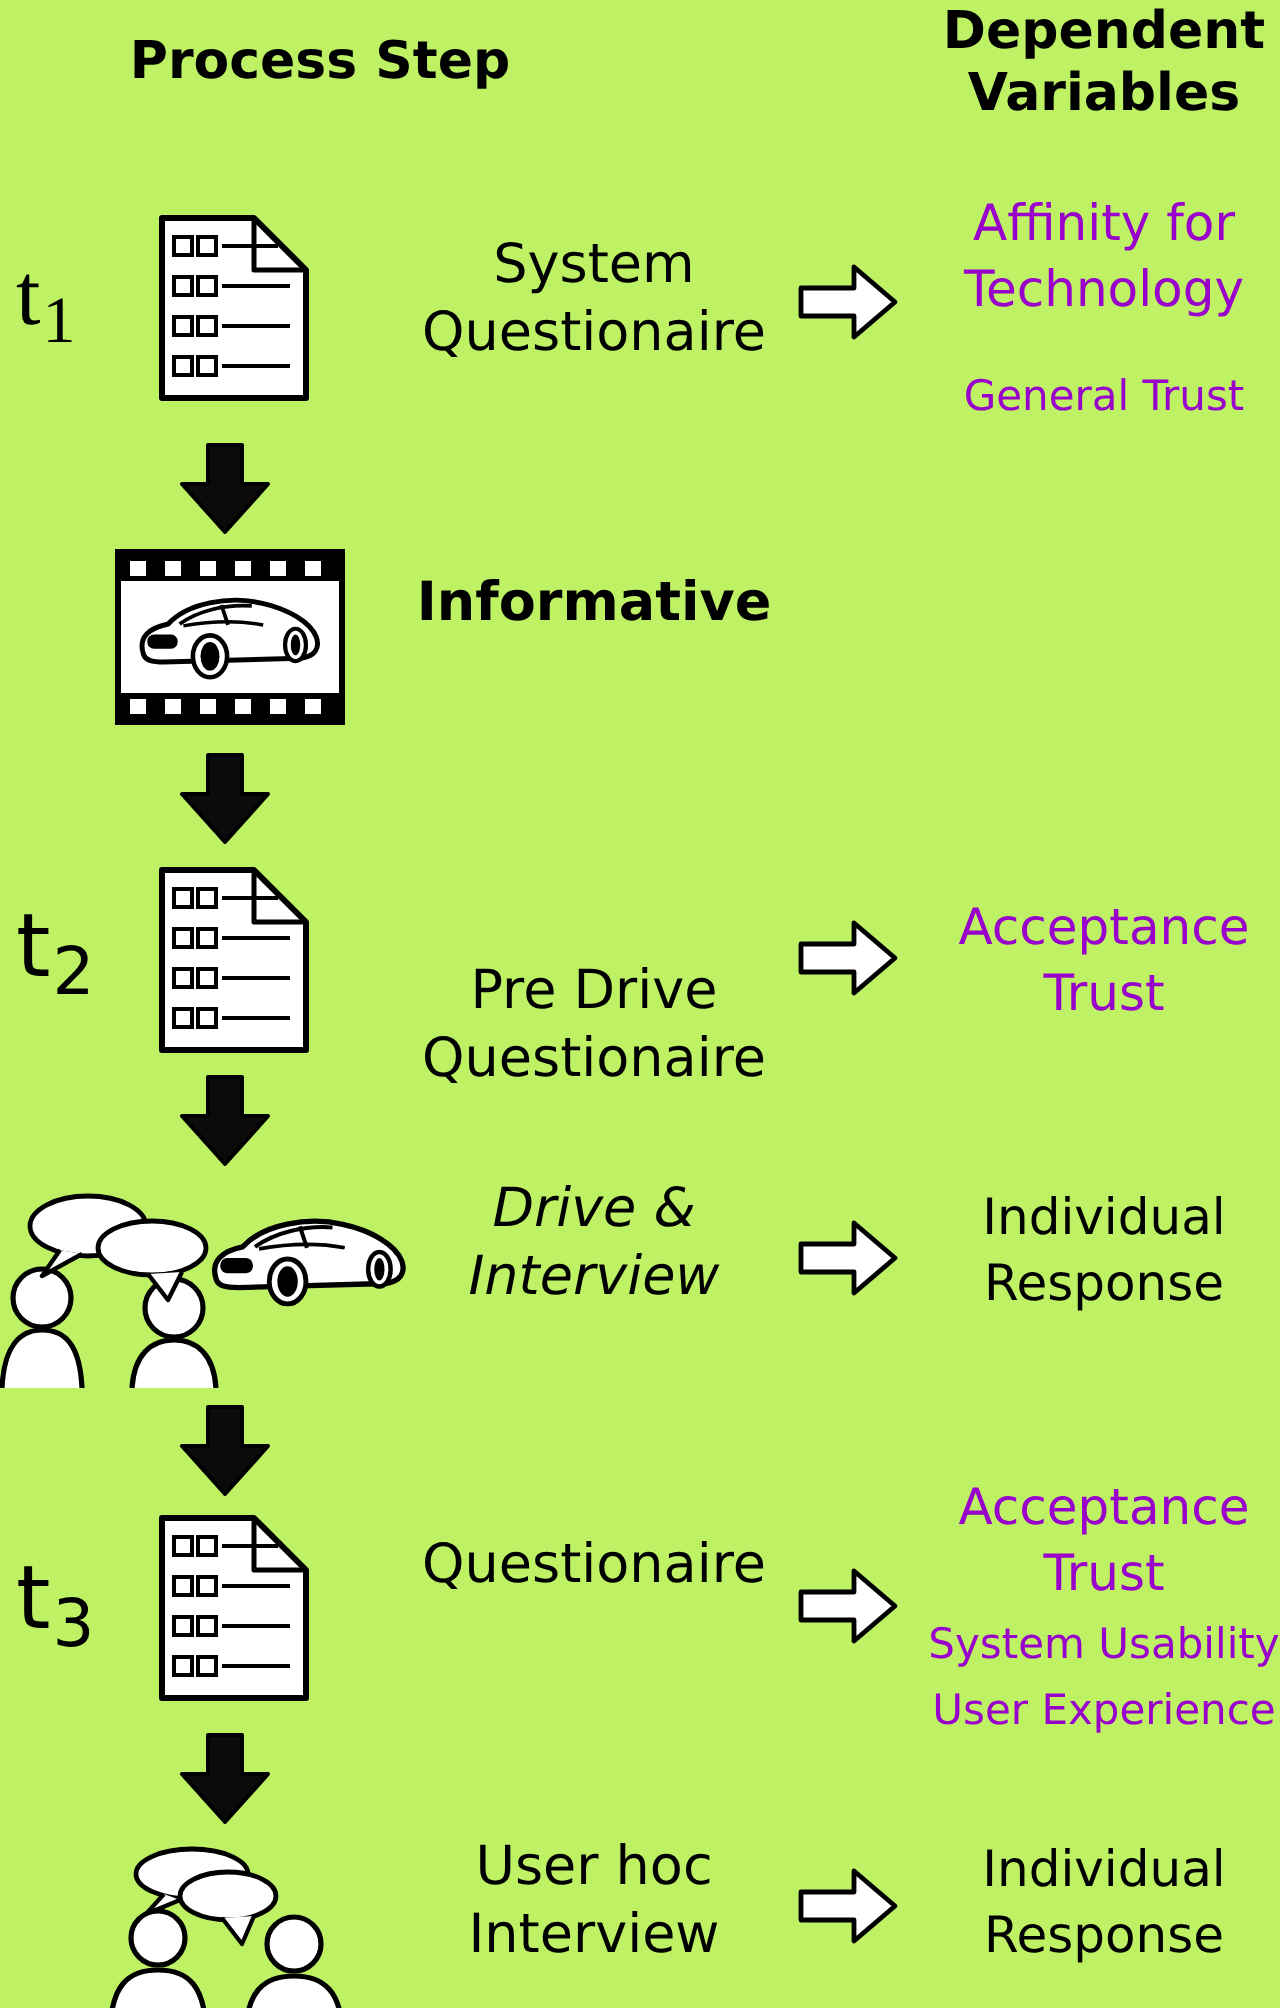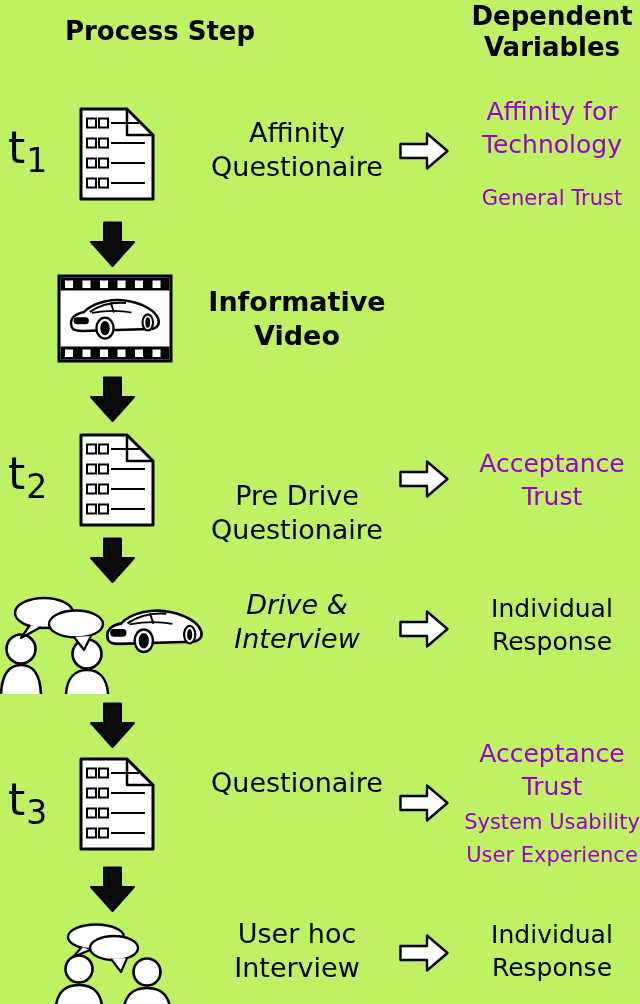--- a/index.html
+++ b/index.html
@@ -70,21 +70,21 @@
 
 <div class="canvas">
 
   <div class="abs hdr" style="left:40px; top:16px; width:240px;">Process Step</div>
 
   <div class="abs hdr" style="left:446px; top:1px; width:212px;">
     <div>Dependent</div>
     <div>Variables</div>
   </div>
 
-  <div class="abs time-label" style="left:8px; top:126px;"><span>t</span><span class="sub">1</span></div>
+  <div class="abs time-label" style="left:8px; top:126px;font-family:Liberation Serif, serif;"><span>t</span><span class="sub">1</span></div>
 
   <svg class="abs" style="left:78px; top:106px;" width="78" height="96" viewBox="0 0 78 96">
     <path d="M3 3 L49 3 L75 29 L75 93 L3 93 Z" fill="#fff" stroke="#000" stroke-width="3" stroke-linejoin="round"></path>
     <path d="M49 3 L49 29 L75 29" fill="none" stroke="#000" stroke-width="2.5" stroke-linejoin="round"></path>
     <g fill="#fff" stroke="#000" stroke-width="2">
       <rect x="9" y="12.5" width="9" height="9"></rect>
         <rect x="21" y="12.5" width="9" height="9"></rect>
       <rect x="9" y="32.5" width="9" height="9"></rect>
         <rect x="21" y="32.5" width="9" height="9"></rect>
       <rect x="9" y="52.5" width="9" height="9"></rect>
@@ -94,21 +94,21 @@
     </g>
     <g stroke="#000" stroke-width="2">
       <line x1="33" y1="17" x2="61" y2="17"></line>
       <line x1="33" y1="37" x2="67" y2="37"></line>
       <line x1="33" y1="57" x2="67" y2="57"></line>
       <line x1="33" y1="77" x2="67" y2="77"></line>
     </g>
   </svg>
 
   <div class="abs step-label" style="left:187px; top:116px;">
-    <div>Affinity</div>
+    <div>System</div>
     <div>Questionaire</div>
   </div>
 
   <svg class="abs" style="left:398px; top:130px;" width="52" height="42" viewBox="0 0 52 42">
     <path d="M2.5 14 H29 V3.5 L49.5 21 L29 38.5 V28 H2.5 Z" fill="#fff" stroke="#000" stroke-width="2.4" stroke-linejoin="round"></path>
   </svg>
 
   <div class="abs dv dv-primary purple" style="left:446px; top:95px;">
     <div>Affinity for</div>
     <div>Technology</div>
@@ -137,21 +137,20 @@
       <rect x="43" y="75.5" width="8" height="7.5"></rect>
         <rect x="60.5" y="75.5" width="8" height="7.5"></rect>
       <rect x="78" y="75.5" width="8" height="7.5"></rect>
         <rect x="95.5" y="75.5" width="8" height="7.5"></rect>
     </g>
     <use href="#car-shape" transform="translate(10,19) scale(0.95)"></use>
   </svg>
 
   <div class="abs step-label" style="left:187px; top:285px;font-weight:bold;">
     <div>Informative</div>
-    <div>Video</div>
   </div>
 
   <svg class="abs" style="left:89px; top:376px;" width="47" height="47" viewBox="0 0 47 47">
     <path d="M15 1.5 H32 V21 H45 L23.5 45 L2 21 H15 Z" fill="#0b0b0b" stroke="#000" stroke-width="2" stroke-linejoin="round"></path>
   </svg>
 
   <div class="abs time-label" style="left:8px; top:452px;"><span>t</span><span class="sub">2</span></div>
 
   <svg class="abs" style="left:78px; top:432px;" width="78" height="96" viewBox="0 0 78 96">
     <path d="M3 3 L49 3 L75 29 L75 93 L3 93 Z" fill="#fff" stroke="#000" stroke-width="3" stroke-linejoin="round"></path>

